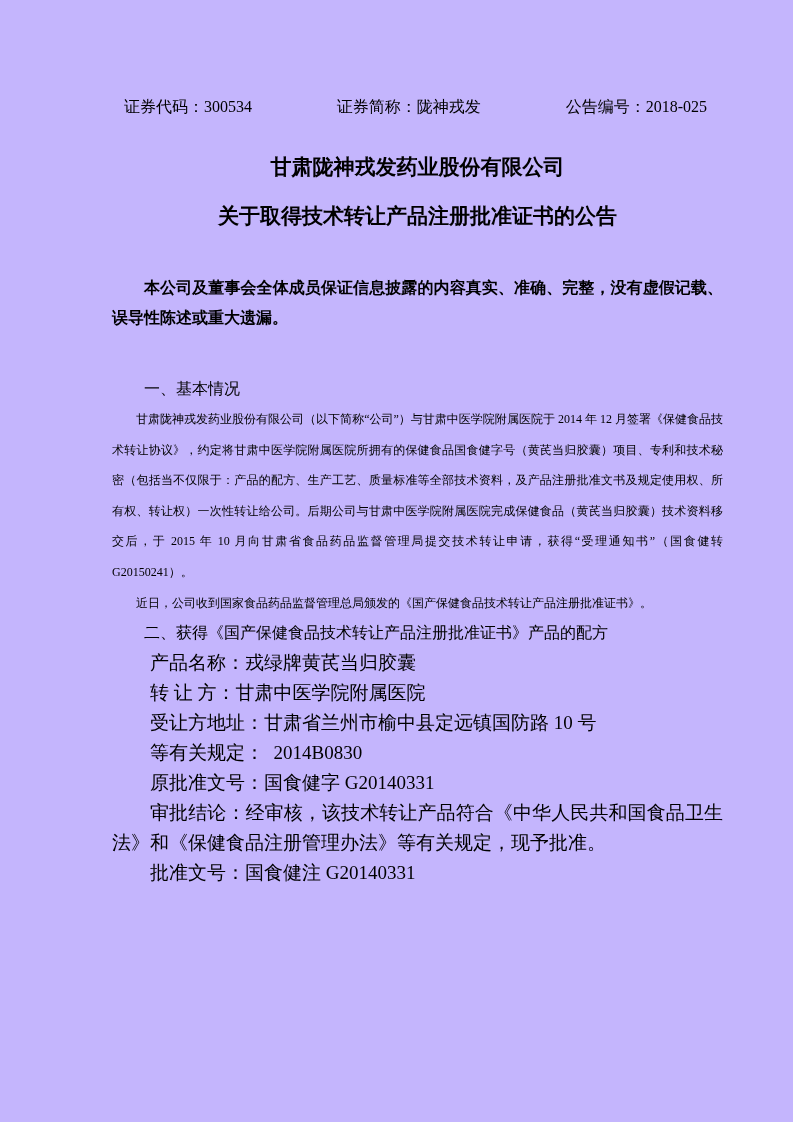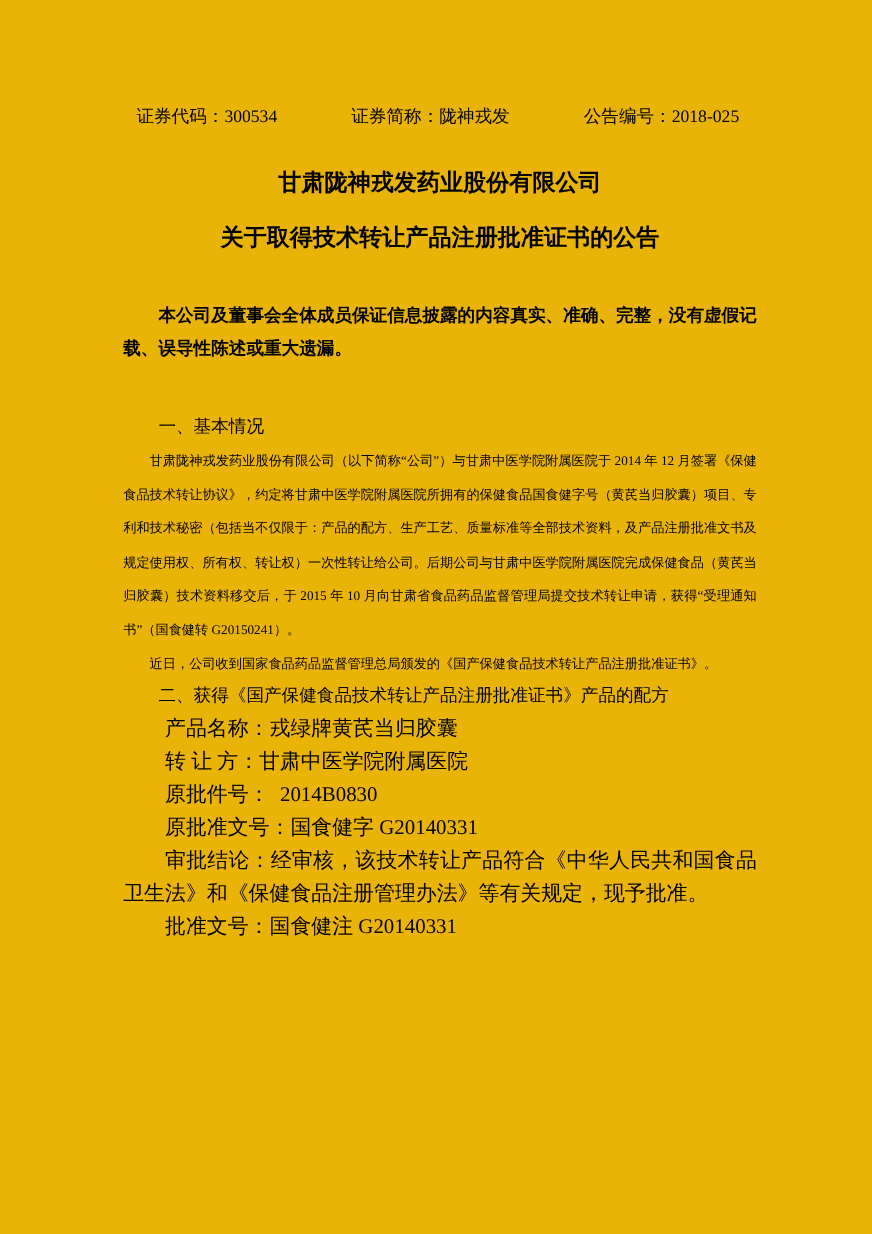--- a/index.html
+++ b/index.html
@@ -11,22 +11,22 @@
     width: 793px;
     height: 1122px;
     font-family: "Liberation Serif", "DejaVu Serif", serif;
     color: #000000;
     overflow: hidden;
   }
   .page {
     box-sizing: border-box;
     width: 793px;
     height: 1122px;
-    padding: 96px 105px 40px 112px;
-    background: #eab308;
+    padding: 96px 70px 40px 112px;
+    background: #c4b5fd;
   }
   .doc-header {
     display: flex;
     justify-content: space-between;
     font-size: 16px;
     line-height: 21px;
     padding: 0 16px 0 12px;
   }
   .doc-header span { white-space: nowrap; }
   .title1 {
@@ -92,18 +92,19 @@
 
   <p class="disclaimer">本公司及董事会全体成员保证信息披露的内容真实、准确、完整，没有虚假记载、误导性陈述或重大遗漏。</p>
 
   <div class="sec-heading sec1-heading">一、基本情况</div>
   <p class="para">甘肃陇神戎发药业股份有限公司（以下简称“公司”）与甘肃中医学院附属医院于 2014 年 12 月签署《保健食品技术转让协议》，约定将甘肃中医学院附属医院所拥有的保健食品国食健字号（黄芪当归胶囊）项目、专利和技术秘密（包括当不仅限于：产品的配方、生产工艺、质量标准等全部技术资料，及产品注册批准文书及规定使用权、所有权、转让权）一次性转让给公司。后期公司与甘肃中医学院附属医院完成保健食品（黄芪当归胶囊）技术资料移交后，于 2015 年 10 月向甘肃省食品药品监督管理局提交技术转让申请，获得“受理通知书”（国食健转 G20150241）。</p>
   <p class="para">近日，公司收到国家食品药品监督管理总局颁发的《国产保健食品技术转让产品注册批准证书》。</p>
 
   <div class="sec-heading sec2-heading">二、获得《国产保健食品技术转让产品注册批准证书》产品的配方</div>
   <p class="item">产品名称：戎绿牌黄芪当归胶囊</p>
   <p class="item">转 让 方：甘肃中医学院附属医院</p>
-  <p class="item">原批件号：  2014B0830</p>
+  <p class="item">受让方地址：甘肃省兰州市榆中县定远镇国防路 10 号</p>
+  <p class="item">等有关规定：  2014B0830</p>
   <p class="item">原批准文号：国食健字 G20140331</p>
   <p class="item">审批结论：经审核，该技术转让产品符合《中华人民共和国食品卫生法》和《保健食品注册管理办法》等有关规定，现予批准。</p>
   <p class="item">批准文号：国食健注 G20140331</p>
 
 </div>
 
 </body></html>

